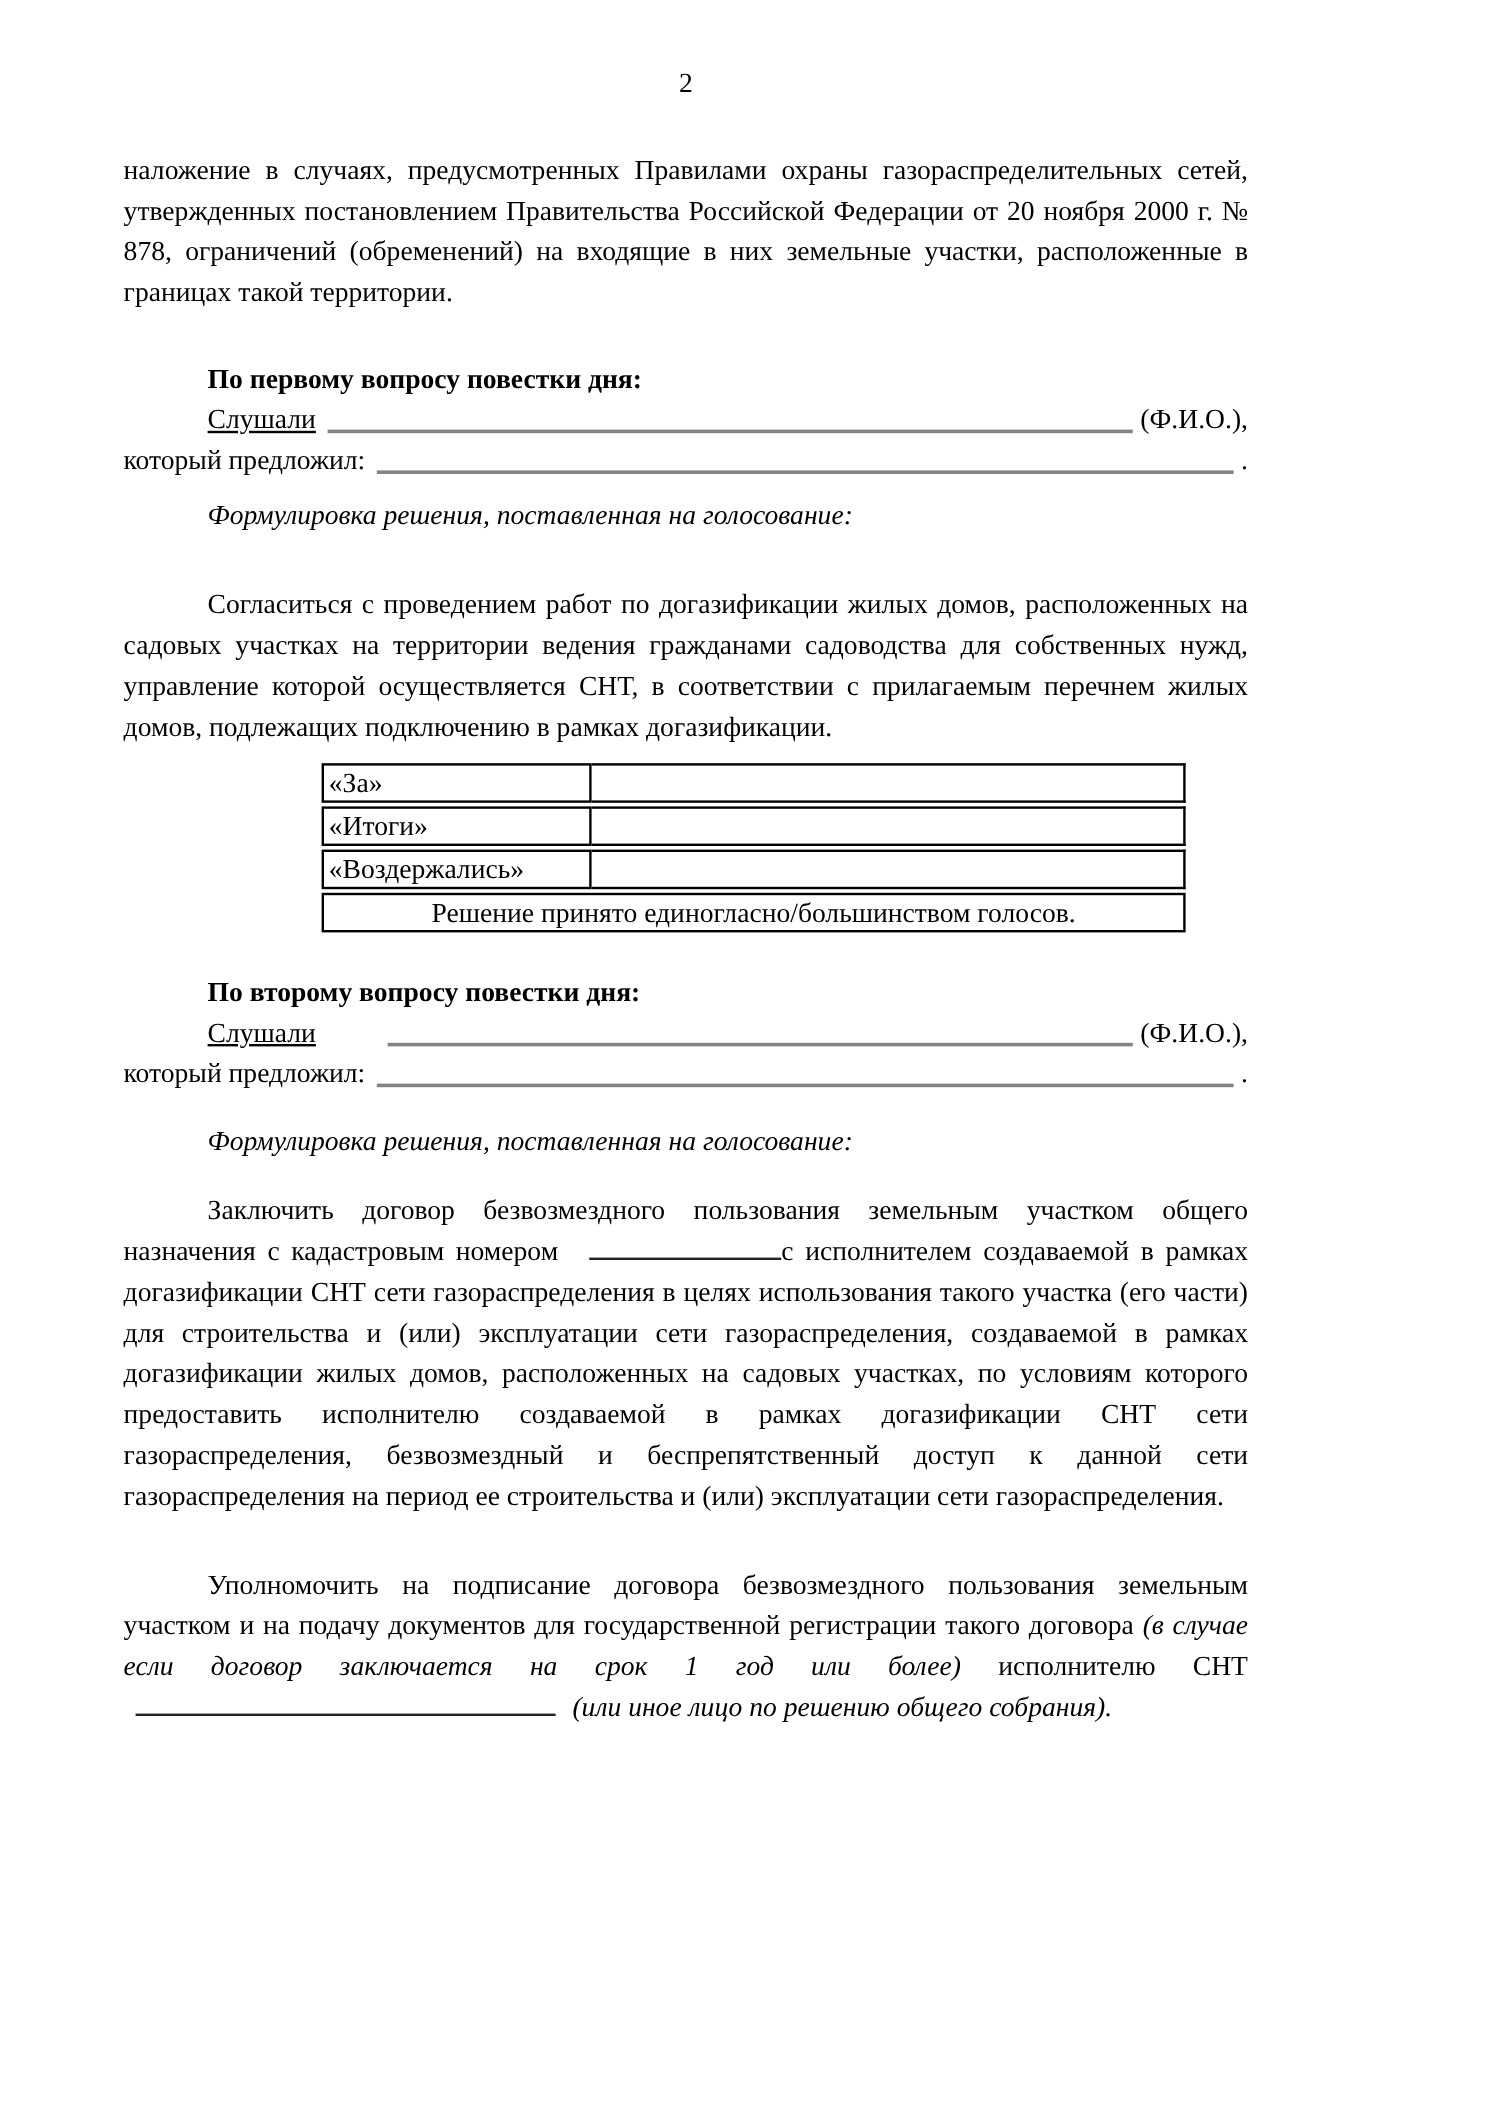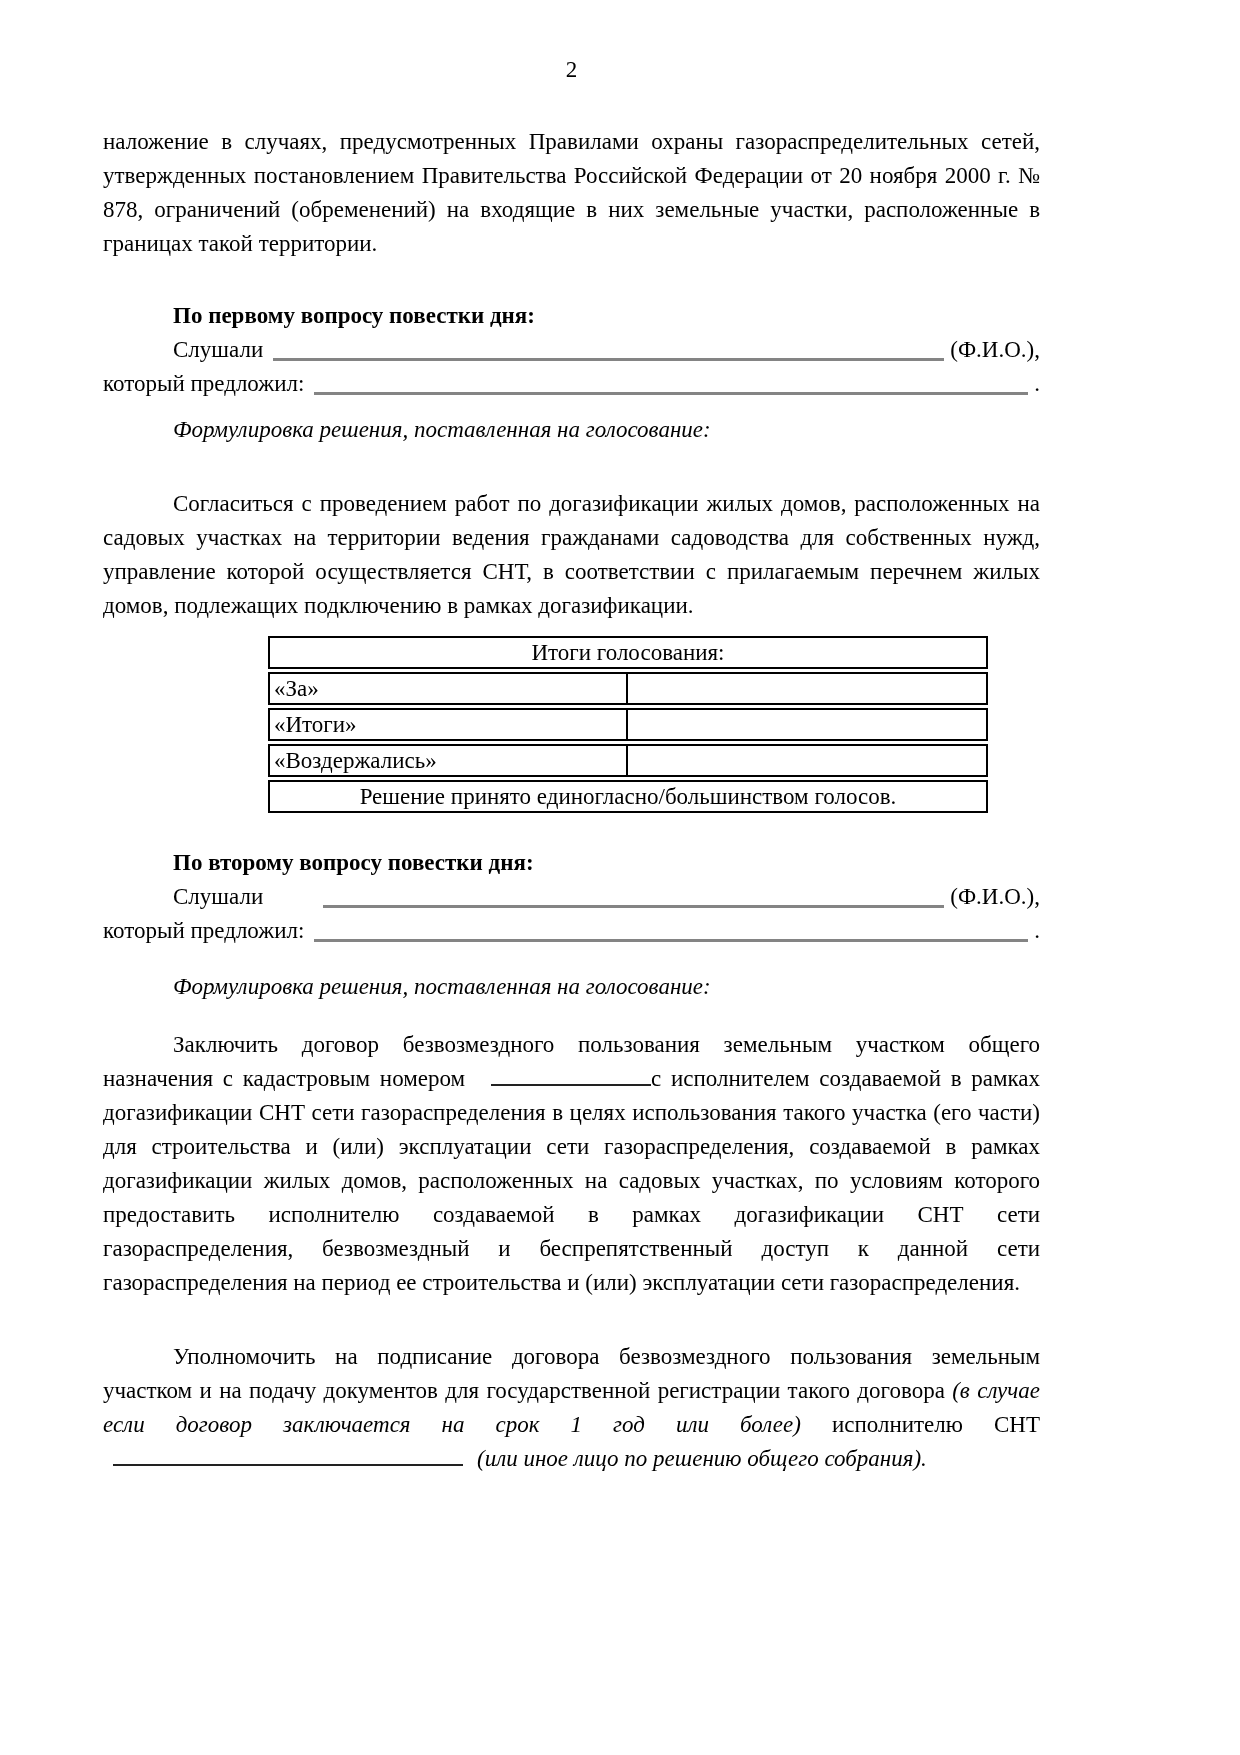--- a/index.html
+++ b/index.html
@@ -30,21 +30,21 @@
     font-weight: bold;
     padding-left: 70px;
     margin-top: 38px;
     text-align: left;
   }
   .fill-line {
     display: flex;
     align-items: stretch;
   }
   .fill-line .lbl { white-space: nowrap; }
-  .fill-line .lbl.ind { padding-left: 70px; }
+  .fill-line .lbl.ind { padding-left: 70px; text-decoration: underline; }
   .blank-fill {
     flex: 1 1 auto;
     border-bottom: 3px solid #848484;
     margin: 0 6px 6px 10px;
   }
   .suffix-italic { white-space: nowrap; }
   .formulation {
     font-style: italic;
     padding-left: 70px;
     text-align: left;
@@ -99,23 +99,20 @@
     <span class="lbl">.</span>
   </div>
 
   <p class="formulation" style="margin-top:12px">Формулировка решения, поставленная на голосование:</p>
 
   <p class="body-text indent" style="">Согласиться с проведением работ по догазификации жилых домов, расположенных на садовых участках на территории ведения гражданами садоводства для собственных нужд, управление которой осуществляется СНТ, в соответствии с прилагаемым перечнем жилых домов, подлежащих подключению в рамках догазификации.</p>
 
   <table class="voting">
     <tbody>
       <tr>
-        <td class="span-cell" colspan="2">Итоги голосования:</td>
-      </tr>
-      <tr>
         <td class="vote-label">«За»</td>
         <td class="vote-value"></td>
       </tr>
       <tr>
         <td class="vote-label">«Итоги»</td>
         <td class="vote-value"></td>
       </tr>
       <tr>
         <td class="vote-label">«Воздержались»</td>
         <td class="vote-value"></td>

